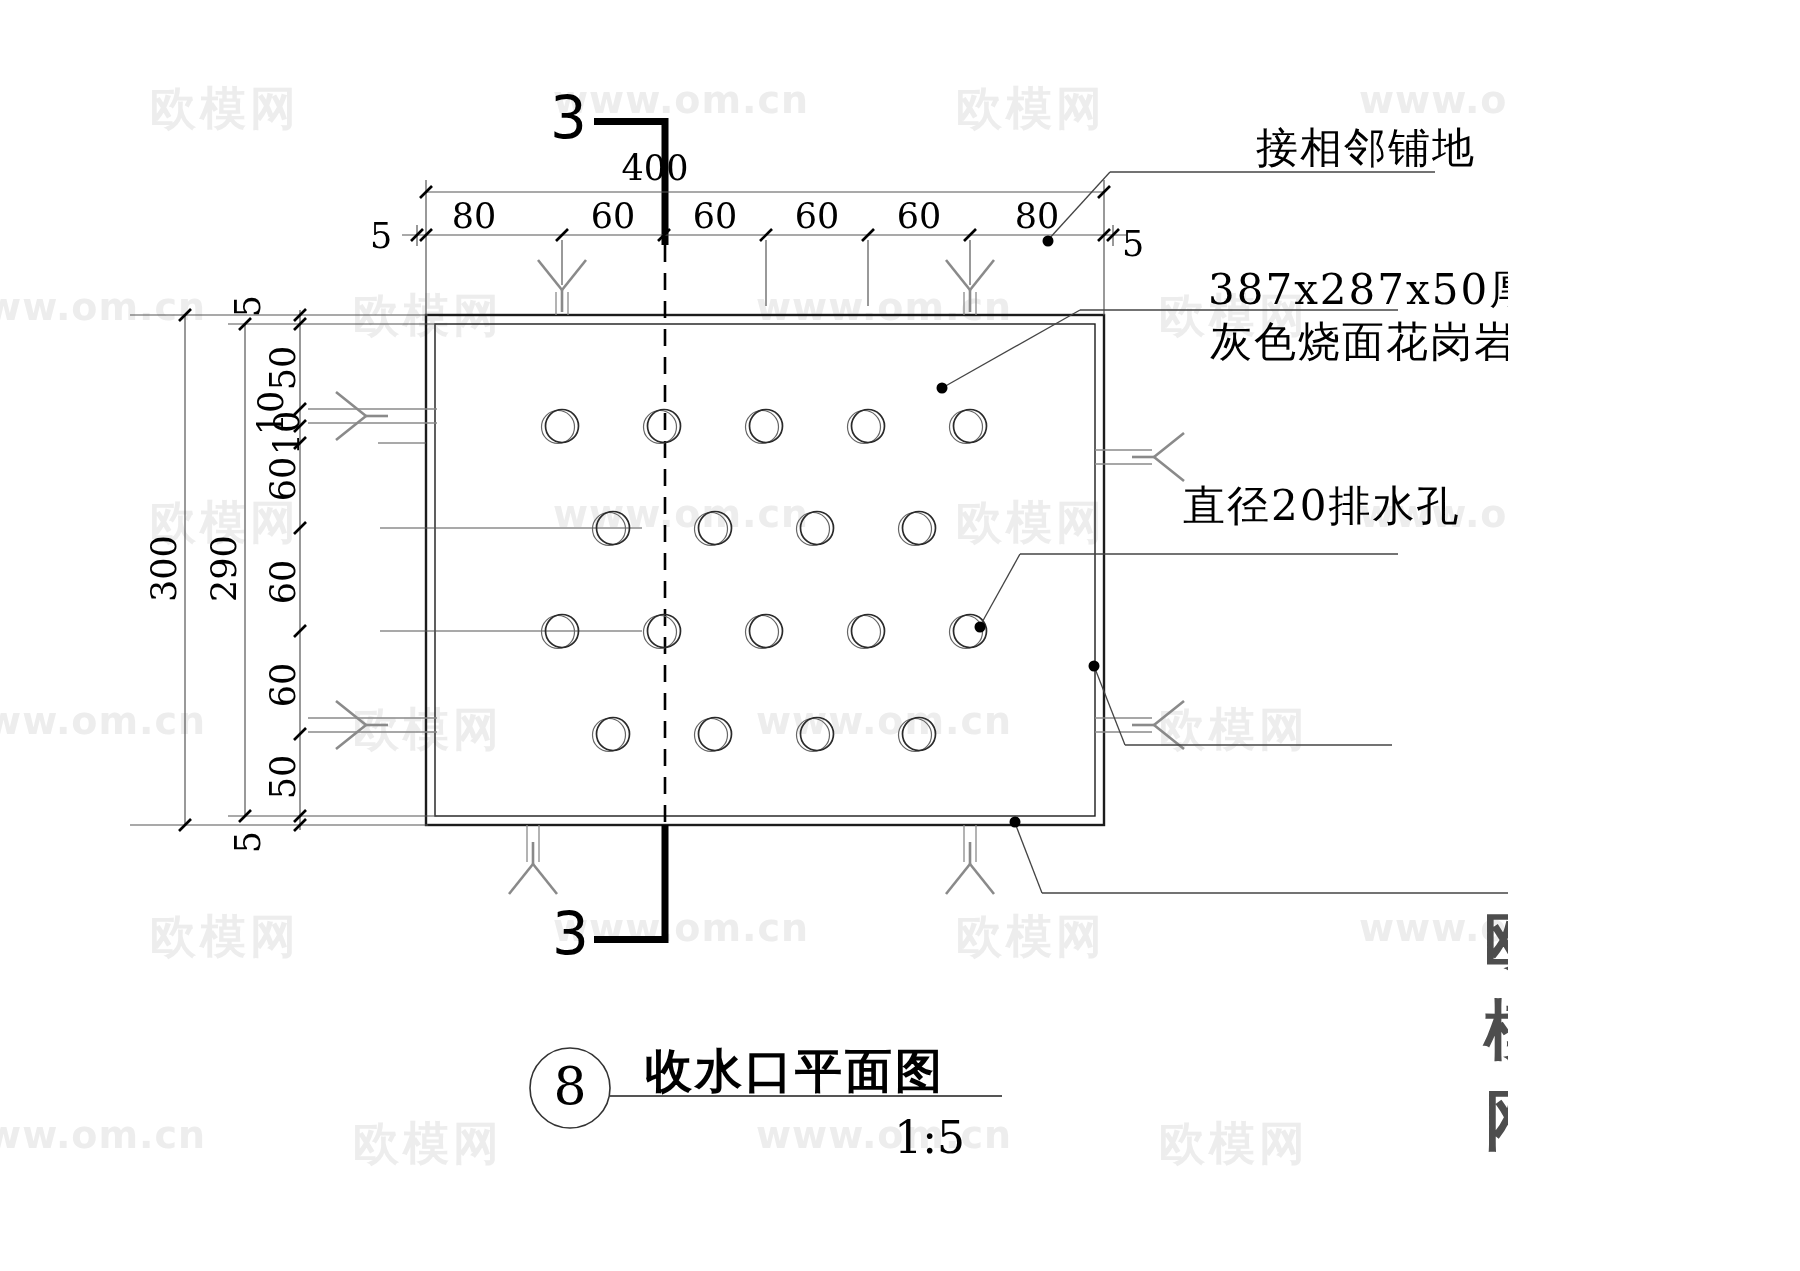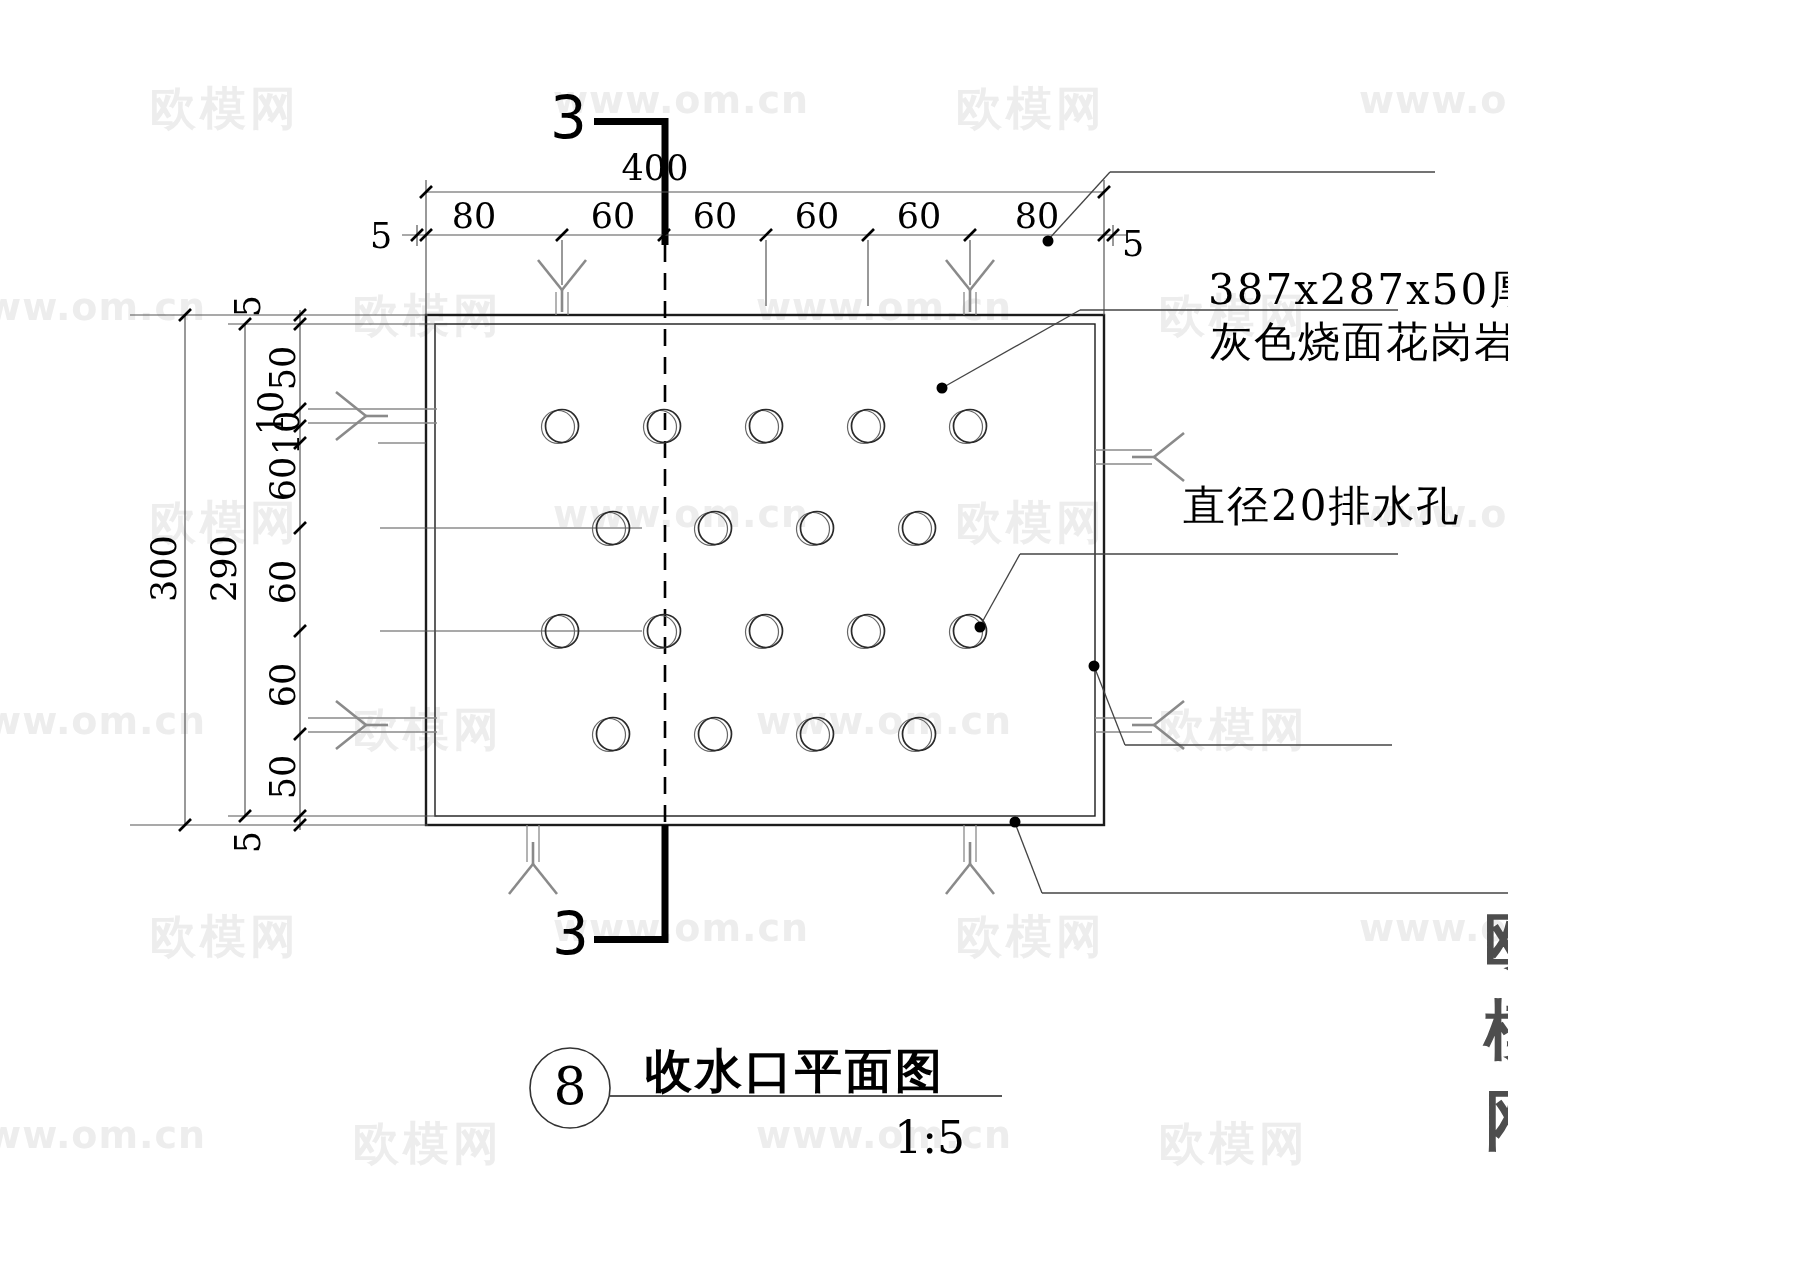--- a/index.html
+++ b/index.html
@@ -262,20 +262,21 @@
   <div class="lbl dim dimv" style="left:228px;top:286px;width:40px;">5</div>
   <div class="lbl dim dimv" style="left:253px;top:348px;width:60px;">50</div>
   <div class="lbl dim dimv" style="left:246px;top:393px;width:50px;">10</div>
   <div class="lbl dim dimv" style="left:262px;top:413px;width:50px;">10</div>
   <div class="lbl dim dimv" style="left:253px;top:459px;width:60px;">60</div>
   <div class="lbl dim dimv" style="left:253px;top:562px;width:60px;">60</div>
   <div class="lbl dim dimv" style="left:253px;top:665px;width:60px;">60</div>
   <div class="lbl dim dimv" style="left:253px;top:757px;width:60px;">50</div>
   <div class="lbl dim dimv" style="left:228px;top:822px;width:40px;">5</div>
 
+  <div class="lbl cjk" style="left:1256px;top:120px;">接相邻铺地</div>
   <div class="lbl cjk" style="left:1208px;top:262px;">387x287x50厚</div>
   <div class="lbl cjk" style="left:1210px;top:314px;">灰色烧面花岗岩</div>
   <div class="lbl cjk" style="left:1183px;top:478px;">直径20排水孔</div>
 
   <div class="lbl num8" style="left:545px;top:1056px;width:50px;text-align:center;">8</div>
   <div class="lbl ttl" style="left:645px;top:1040px;">收水口平面图</div>
   <div class="lbl scale" style="left:855px;top:1112px;width:110px;text-align:right;">1:5</div>
 </div>
 
 </body></html>

